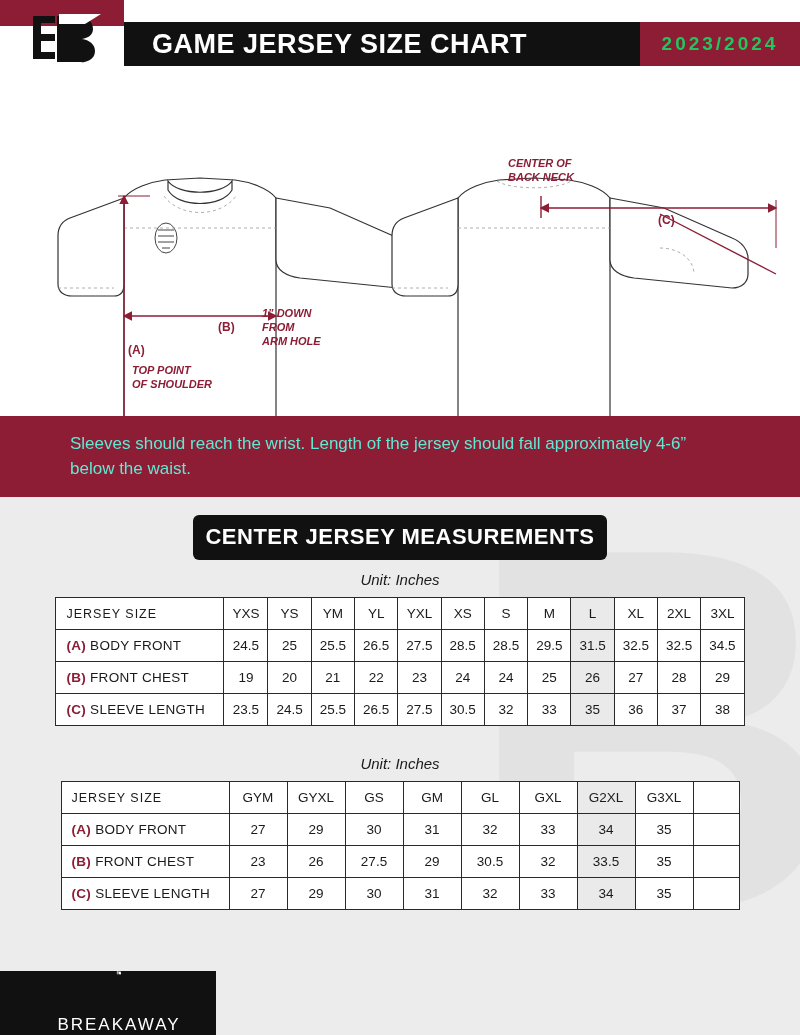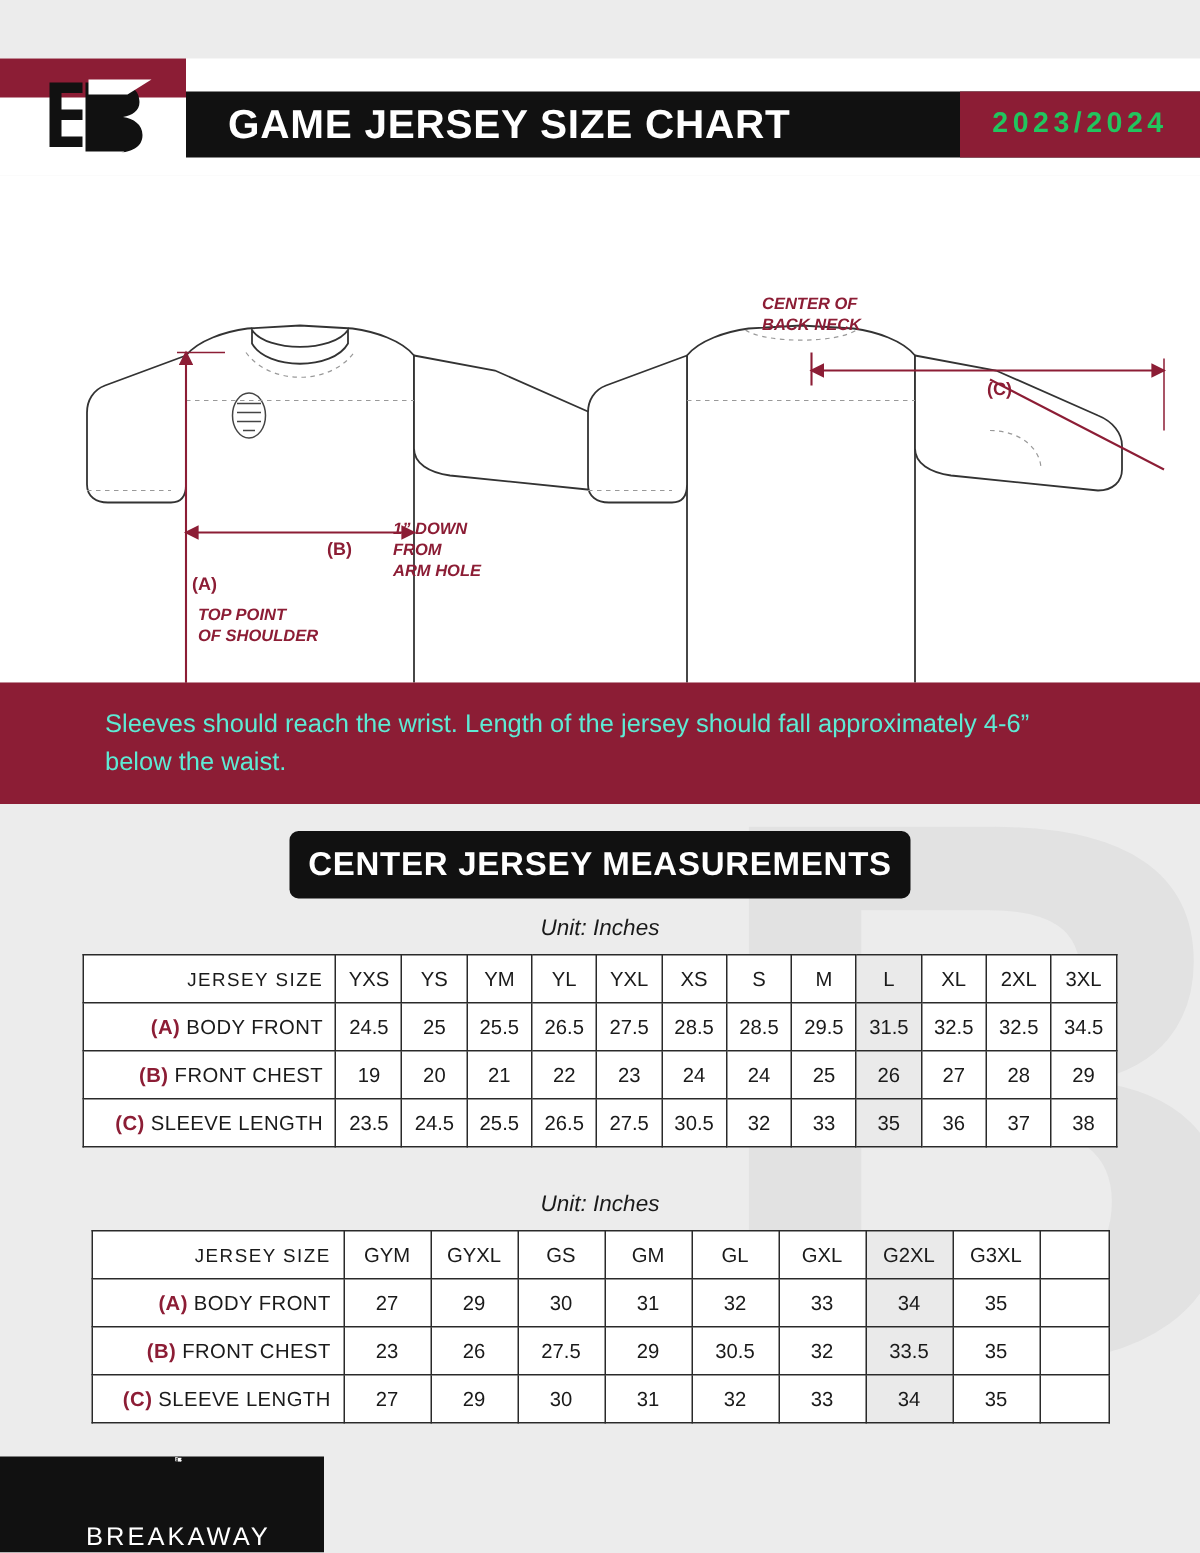--- a/index.html
+++ b/index.html
@@ -25,21 +25,20 @@
     z-index: 0;
     user-select: none;
   }
 
   
   .header {
     position: relative;
     height: 78px;
     background: #ffffff;
     z-index: 2;
-    margin-top: 39px;
   }
   .hdr-left-block {
     position:absolute; left:0; top:0;
     width: 124px; height: 26px;
     background: #8c1d35;
   }
   .hdr-logo {
     position:absolute; left: 24px; top: 12px;
     width: 80px; height: 58px;
     display:flex; align-items:center; justify-content:center;
@@ -120,21 +119,21 @@
     font-size: 13.5px;
   }
   table.size td, table.size th {
     border: 1px solid #2a2a2a;
     text-align: center;
     font-weight: normal;
     color:#1a1a1a;
     white-space: nowrap;
   }
   table.size .rowlab {
-    text-align: right;
+    text-align: left;
     padding: 7px 8px 7px 10px;
     letter-spacing: 0.3px;
   }
   table.size .tag {
     color: #8c1d35;
     font-weight: bold;
     padding-right: 4px;
   }
   table.size thead td { font-weight: normal; padding: 8px 8px; }
   table.size thead td.rowlab { font-weight: normal; letter-spacing: 1px; font-size: 12.5px;}

